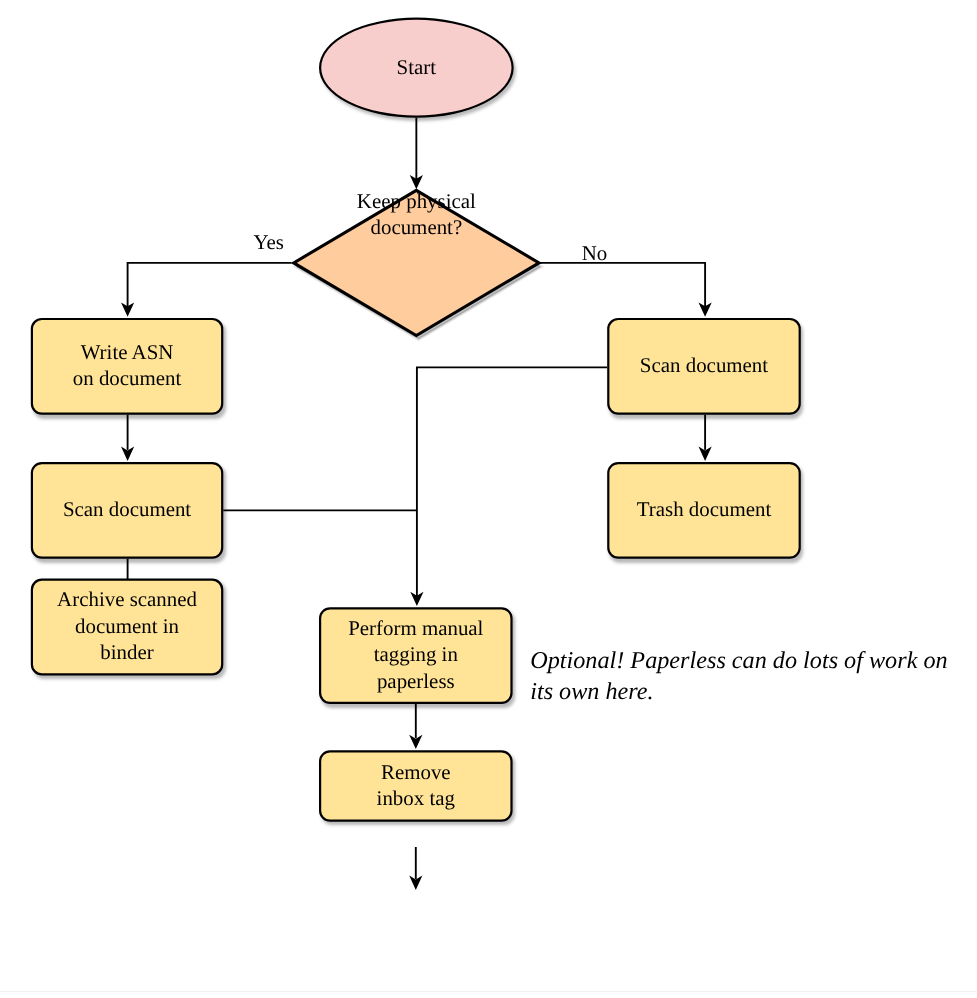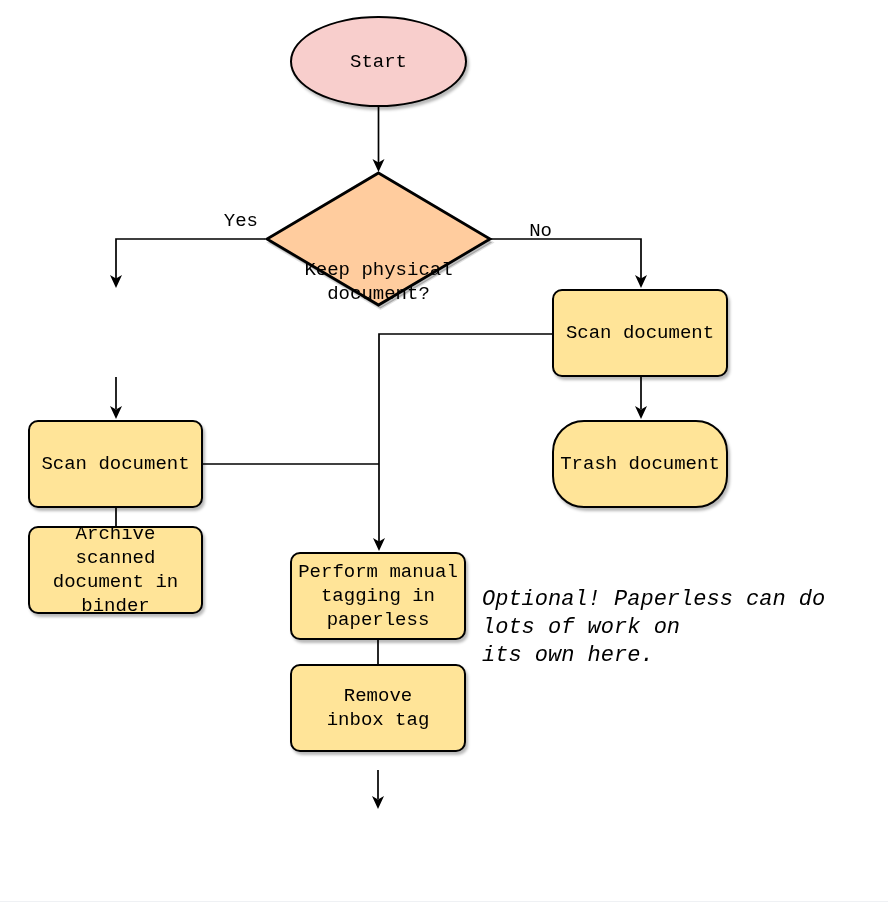--- a/index.html
+++ b/index.html
@@ -1,33 +1,33 @@
 <!DOCTYPE html>
 <html><head>
 <meta charset="utf-8">
 <style>
   html,body { margin:0; padding:0; background:#ffffff; }
   .canvas {
     position:relative; width:888px; height:907px;
     background:#ffffff; overflow:hidden;
-    font-family:Liberation Mono, monospace; color:#000;
+    font-family:Liberation Serif, serif; color:#000;
   }
   svg.edge-layer { position:absolute; left:0; top:0; z-index:1; }
   .node {
     position:absolute; z-index:2; box-sizing:border-box;
     border:2.6px solid #000; border-radius:10px; background:#FFE498;
     display:flex; align-items:center; justify-content:center;
     text-align:center; font-size:19px; line-height:24px;
     white-space:pre-line; box-shadow:2px 3px 3px rgba(0,0,0,0.28);
   }
   .terminator {
     border-radius:50%; background:#F8CECC; border-width:2.8px;
   }
   .decision-label {
-    position:absolute; z-index:2; display:flex; align-items:flex-end;
+    position:absolute; z-index:2; display:flex; align-items:flex-start;
     justify-content:center; text-align:center; font-size:19px;
     line-height:24px; white-space:pre-line; pointer-events:none;
   }
   .edge-label {
     position:absolute; z-index:2; font-size:19px; text-align:right;
   }
   .note {
     position:absolute; z-index:2; font-size:22px; font-style:italic;
     line-height:28px; white-space:pre-line;
   }
@@ -75,46 +75,50 @@
   <div class="node terminator" style="left:290px; top:16px; width:177px; height:91px;">
     <span>Start</span>
   </div>
 
 
   <div class="decision-label" style="left:267px; top:172px; width:223px; height:134px;">
     <span>Keep physical
 document?</span>
   </div>
 
+  <div class="node" style="left:28px; top:289px; width:175px; height:88px;">
+    <span>Write ASN
+on document</span>
+  </div>
 
   <div class="node" style="left:28px; top:420px; width:175px; height:88px;">
     <span>Scan document</span>
   </div>
 
   <div class="node" style="left:28px; top:526px; width:175px; height:88px;">
     <span>Archive scanned
 document in
 binder</span>
   </div>
 
   <div class="node" style="left:552px; top:289px; width:176px; height:88px;">
     <span>Scan document</span>
   </div>
 
-  <div class="node" style="left:552px; top:420px; width:176px; height:88px;border-radius:32px;">
+  <div class="node" style="left:552px; top:420px; width:176px; height:88px;">
     <span>Trash document</span>
   </div>
 
   <div class="node" style="left:290px; top:552px; width:176px; height:88px;">
     <span>Perform manual
 tagging in
 paperless</span>
   </div>
 
-  <div class="node" style="left:290px; top:664px; width:176px; height:88px;">
+  <div class="node" style="left:290px; top:682px; width:176px; height:65px;">
     <span>Remove
 inbox tag</span>
   </div>
 
   <div class="edge-label" style="left:198px; top:210px; width:60px;">Yes</div>
   <div class="edge-label" style="left:492px; top:220px; width:60px;">No</div>
 
   <div class="note" style="left:482px; top:586px; width:404px;">Optional! Paperless can do lots of work on
 its own here.</div>
 

